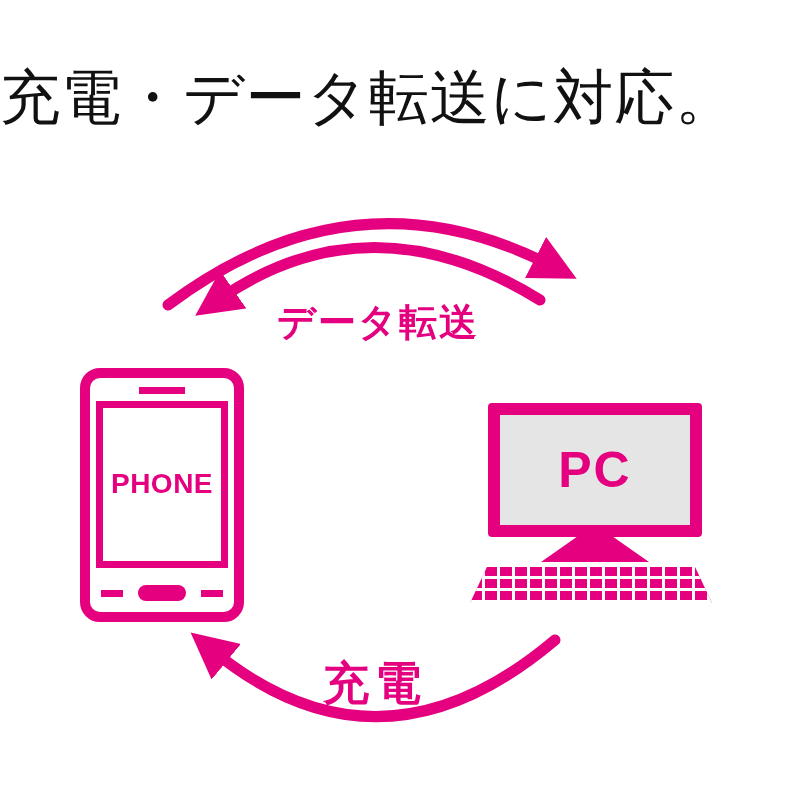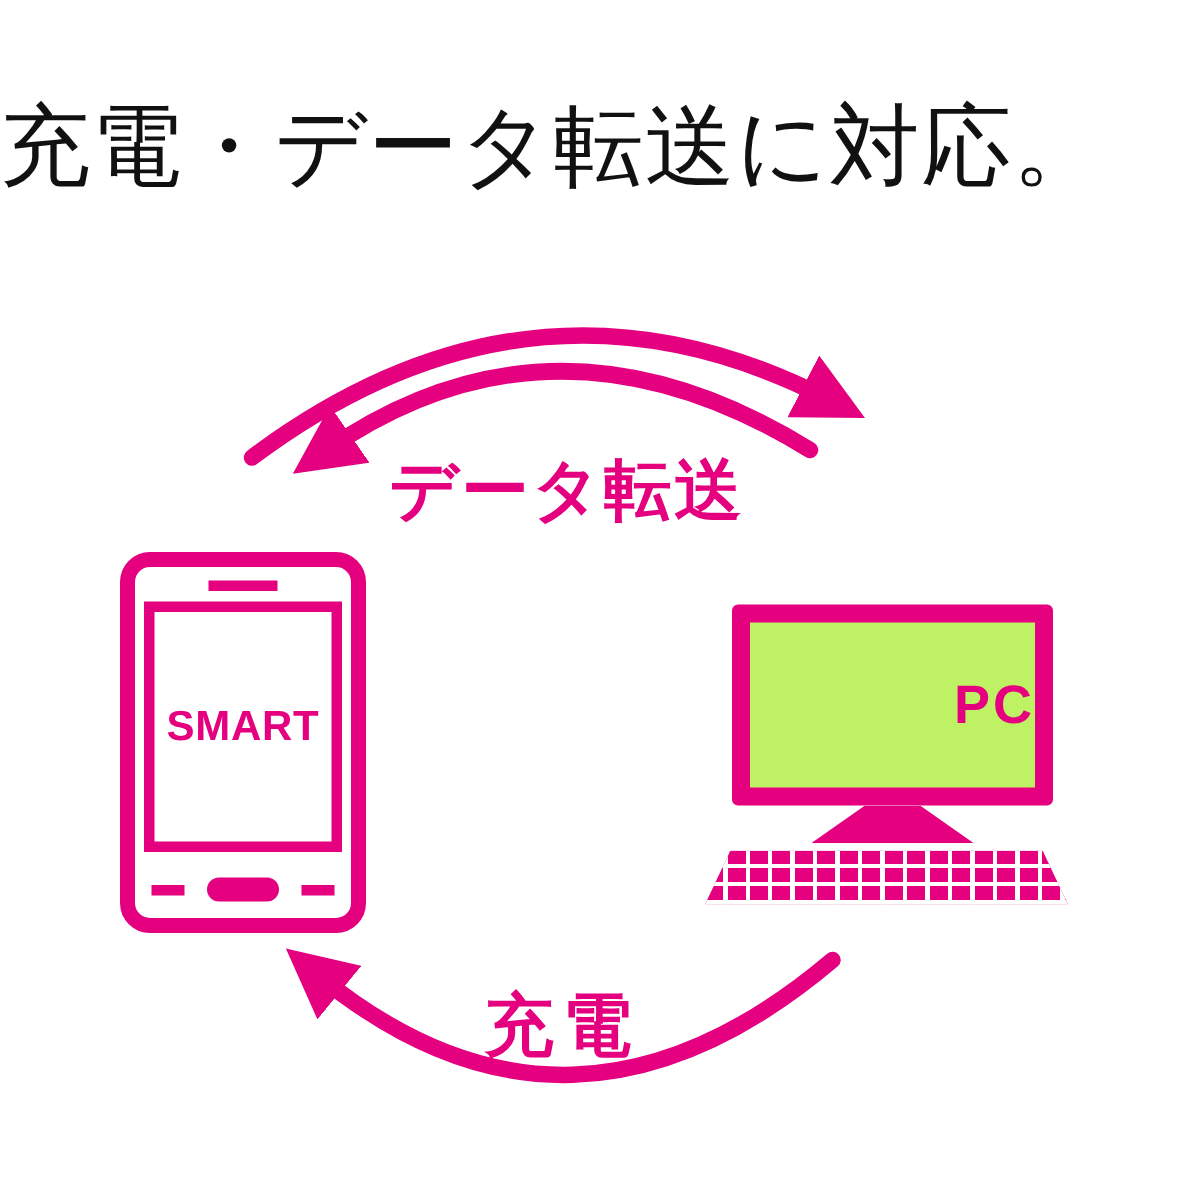--- a/index.html
+++ b/index.html
@@ -42,21 +42,21 @@
   
   .arc-label{
     position:absolute;
     color:var(--accent);
     font-weight:bold;
     white-space:nowrap;
     transform:translateX(-50%);
   }
   .top-label{
     left:378px;top:297px;
-    font-size:45px;
+    font-size:38px;
     letter-spacing:2px;
   }
   .bottom-label{
     left:375px;top:653px;
     font-size:46px;
     letter-spacing:6px;
     text-align:center;
   }
   
   .phone{
@@ -108,27 +108,27 @@
     background:var(--accent);
     display:inline-block;
   }
   
   .monitor{
     position:absolute;
     left:488px;top:403px;
     width:214px;height:134px;
     border:12px solid var(--accent);
     border-radius:4px;
-    background:#bef264;
+    background:#e5e5e5;
     display:flex;
     align-items:center;
-    justify-content:flex-end;
+    justify-content:center;
     color:var(--accent);
     font-weight:bold;
-    font-size:36px;
+    font-size:50px;
     letter-spacing:2px;
   }
   .stand{
     position:absolute;
     left:541px;top:537px;
     width:108px;height:25px;
     background:var(--accent);
     clip-path:polygon(33% 0,67% 0,100% 100%,0 100%);
   }
   .keyboard{
@@ -159,21 +159,21 @@
     <path class="arc" d="M540 300 Q370 195 218 300" marker-end="url(#arrowhead)"></path>
     <path class="arc" d="M555 640 Q380 788 212 650" marker-end="url(#arrowhead)"></path>
   </svg>
 
   <div class="arc-label top-label">データ転送</div>
   <div class="arc-label bottom-label">充電</div>
 
   <div class="phone">
     <div class="speaker"></div>
     <div class="screen">
-      <div>SMART</div>
+      <div>PHONE</div>
     </div>
     <div class="phone-bottom">
       <span class="dash"></span>
       <span class="pill"></span>
       <span class="dash"></span>
     </div>
   </div>
 
   <div>
     <div class="monitor">

